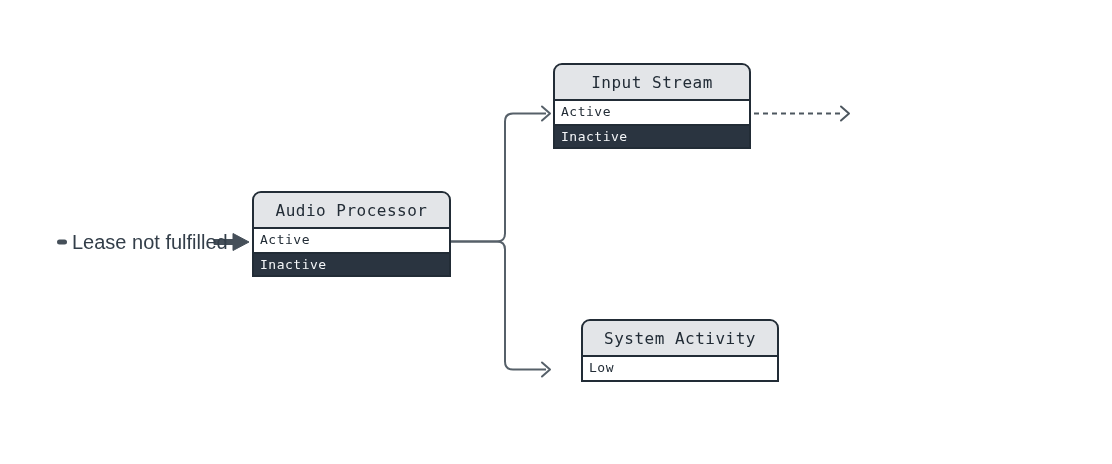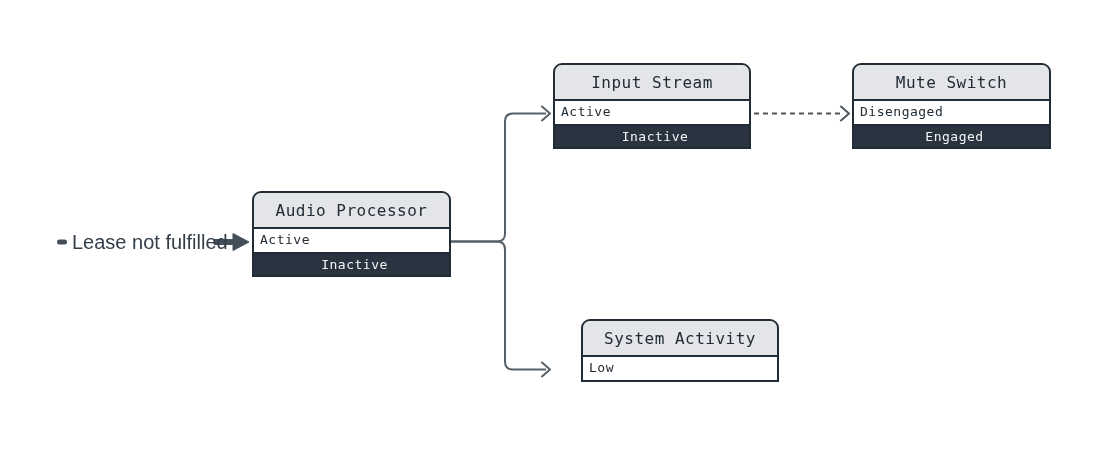--- a/index.html
+++ b/index.html
@@ -37,21 +37,21 @@
   }
   .node-row {
     height: 23px;
     line-height: 21px;
     padding-left: 6px;
     font-size: 13px;
     letter-spacing: 0.5px;
   }
   .node-row + .node-row { border-top: 2px solid #222c36; }
   .row-light { background: #ffffff; color: #222c36; }
-  .row-dark  { background: #2a3440; color: #f4f6f8; text-align: center; }
+  .row-dark  { background: #2a3440; color: #f4f6f8; }
   .ext-label {
     position: absolute;
     left: 72px;
     top: 233px;
     height: 18px;
     line-height: 18px;
     font-family: "Liberation Sans", sans-serif;
     font-size: 20px;
     color: #333e49;
     white-space: nowrap;
@@ -84,24 +84,19 @@
     <div class="node-row row-light">Active</div>
     <div class="node-row row-dark">Inactive</div>
   </div>
 
   <div class="node" style="left:553px; top:63px; width:198px;">
     <div class="node-header">Input Stream</div>
     <div class="node-row row-light">Active</div>
     <div class="node-row row-dark">Inactive</div>
   </div>
 
-  <div class="node" style="left:852px; top:63px;">
-    <div class="node-header">Mute Switch</div>
-    <div class="node-row row-light">Disengaged</div>
-    <div class="node-row row-dark">Engaged</div>
-  </div>
 
   <div class="node" style="left:553px; top:319px; width:198px;margin-left:28px;">
     <div class="node-header">System Activity</div>
     <div class="node-row row-light">Low</div>
   </div>
 
 </div>
 
 </body></html>

